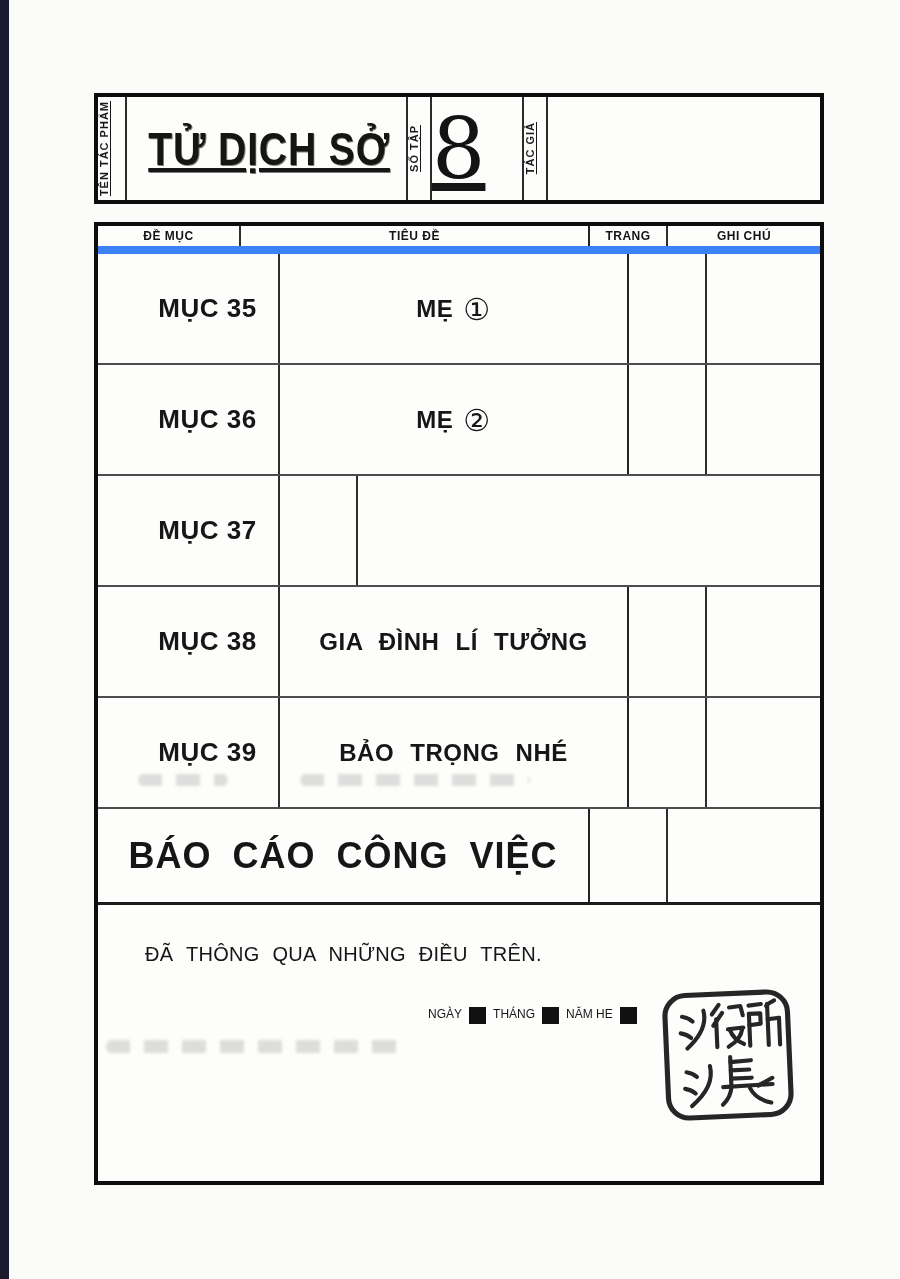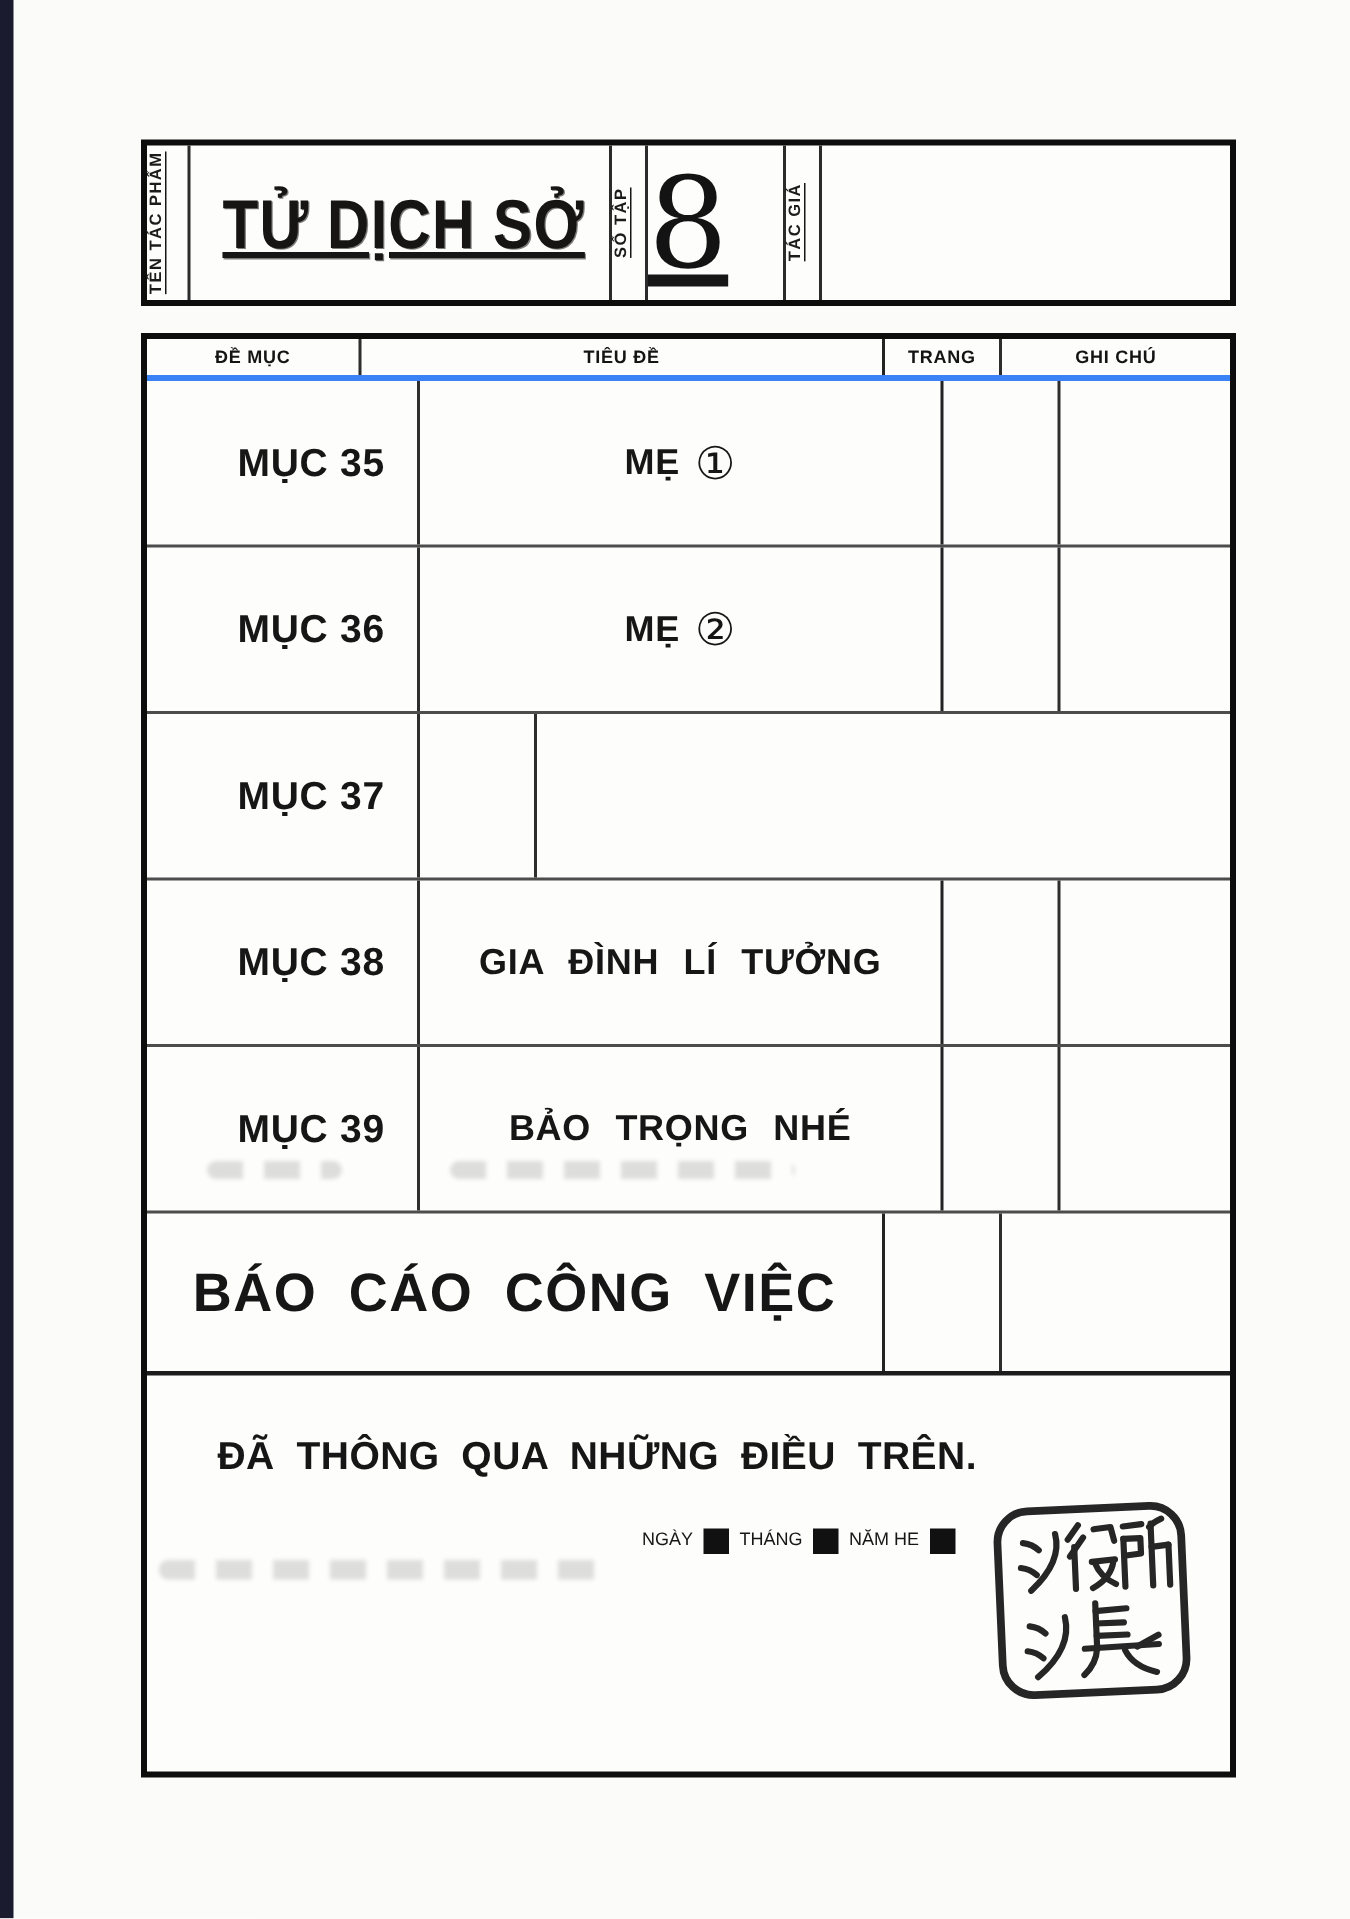--- a/index.html
+++ b/index.html
@@ -38,34 +38,34 @@
   .toc {
     position:absolute; left:94px; top:222px; width:730px; height:963px;
     border:4px solid #0d0d0d; background:#fdfdfc; display:flex; flex-direction:column;
   }
   .row { display:flex; width:100%; }
   .c { display:flex; align-items:center; justify-content:center; }
   .c1 { width:143px; border-right:2px solid #2e2e2e; }
   .c2 { width:349px; border-right:2px solid #232323; }
   .c3 { width:78px; border-right:2px solid #2e2e2e; }
   .c4 { flex:1; }
-  .thead { height:28px; border-bottom:4px solid #3b82f6; }
+  .thead { height:28px; border-bottom:8px solid #3b82f6; }
   .th { font-size:12px; font-weight:bold; letter-spacing:.5px; color:#141414; }
   .drow { height:111px; border-bottom:2px solid #4d4d4d;padding-left:39px; }
   .item { font-size:26px; font-weight:bold; letter-spacing:.5px; }
   .ttl  { font-size:24px; font-weight:bold; word-spacing:9px; letter-spacing:.5px; }
   .badge { font-family:"DejaVu Serif", serif; font-weight:normal; font-size:30px; line-height:1; }
   .badge:not(:empty){ margin-left:10px; position:relative; top:1px; }
-  .rrow { height:108px; border-bottom:3px solid #1c1c1c; }
+  .rrow { height:96px; border-bottom:3px solid #1c1c1c; }
   .c12 { width:492px; border-right:2px solid #232323; }
   .report { font-size:36px; font-weight:bold; word-spacing:10px; letter-spacing:1px; }
 
   
   .bottom { flex:1; position:relative; }
-  .statement { position:absolute; left:47px; top:38px; font-size:26px; font-weight:bold; word-spacing:7px; letter-spacing:.3px; }
+  .statement { position:absolute; left:47px; top:38px; font-size:20px; font-weight:normal; word-spacing:7px; letter-spacing:.3px; }
   .dateline { position:absolute; top:102px; right:160px; display:flex; align-items:flex-start; font-size:12px; font-weight:normal; white-space:nowrap; }
   .bb { display:inline-block; width:17px; height:17px; background:#111; margin:0 7px; }
   .bb-overlap { margin-right:-3px; }
   .seg-last { position:relative; z-index:-1; }
   .signer { position:absolute; top:136px; right:165px; font-size:21px; font-weight:bold; word-spacing:6px; letter-spacing:.3px; }
   .seal { position:absolute; top:82px; right:24px; width:136px; height:136px; transform:rotate(-2.5deg); }
 
   
   .smudge { position:absolute; height:12px; border-radius:6px; opacity:.16; filter:blur(1.5px);
     background:repeating-linear-gradient(90deg, #3c3c3c 0 24px, transparent 24px 38px); }

